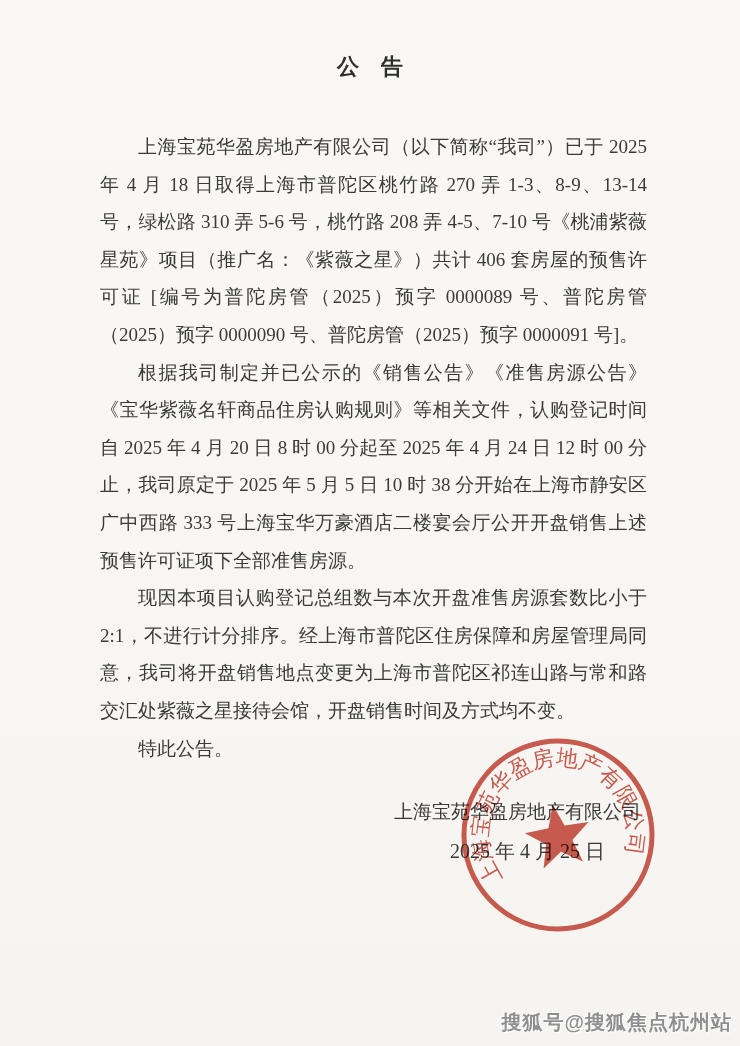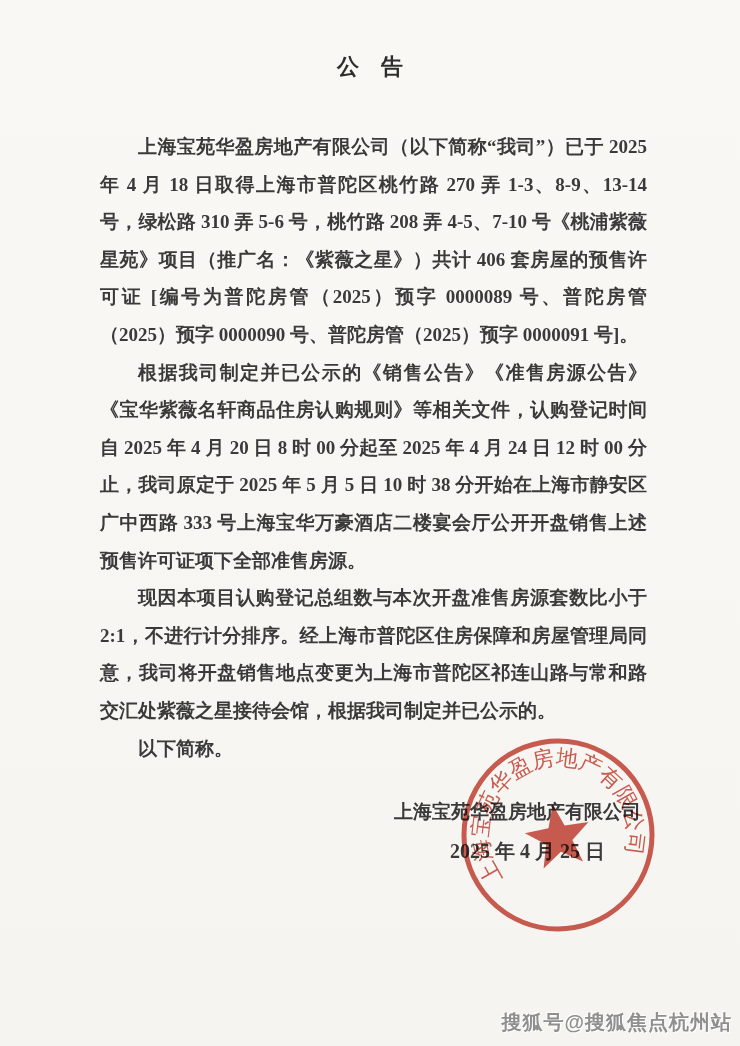--- a/index.html
+++ b/index.html
@@ -24,21 +24,20 @@
     font-size: 22px;
     font-weight: 600;
     color: #2e2e2e;
   }
   .doc-body {
     margin: 46px 93px 0 100px;
     font-size: 19px;
     line-height: 37.6px;
     text-align: justify;
     color: #3a3a3a;
-    font-weight: bold;
   }
   .doc-body p {
     margin: 0;
     text-indent: 2em;
   }
   .sign-block {
     margin-top: 26px;
     text-align: right;
   }
   .sign-company {
@@ -78,22 +77,22 @@
 </head>
 <body>
 
 <div class="page">
 
   <div class="doc-title">公　告</div>
 
   <div class="doc-body">
     <p>上海宝苑华盈房地产有限公司（以下简称“我司”）已于 2025 年 4 月 18 日取得上海市普陀区桃竹路 270 弄 1-3、8-9、13-14 号，绿松路 310 弄 5-6 号，桃竹路 208 弄 4-5、7-10 号《桃浦紫薇星苑》项目（推广名：《紫薇之星》）共计 406 套房屋的预售许可证 [编号为普陀房管（2025）预字 0000089 号、普陀房管（2025）预字 0000090 号、普陀房管（2025）预字 0000091 号]。</p>
     <p>根据我司制定并已公示的《销售公告》《准售房源公告》《宝华紫薇名轩商品住房认购规则》等相关文件，认购登记时间自 2025 年 4 月 20 日 8 时 00 分起至 2025 年 4 月 24 日 12 时 00 分止，我司原定于 2025 年 5 月 5 日 10 时 38 分开始在上海市静安区广中西路 333 号上海宝华万豪酒店二楼宴会厅公开开盘销售上述预售许可证项下全部准售房源。</p>
-    <p>现因本项目认购登记总组数与本次开盘准售房源套数比小于 2:1，不进行计分排序。经上海市普陀区住房保障和房屋管理局同意，我司将开盘销售地点变更为上海市普陀区祁连山路与常和路交汇处紫薇之星接待会馆，根据我司制定并已公示的。</p>
-    <p>以下简称。</p>
+    <p>现因本项目认购登记总组数与本次开盘准售房源套数比小于 2:1，不进行计分排序。经上海市普陀区住房保障和房屋管理局同意，我司将开盘销售地点变更为上海市普陀区祁连山路与常和路交汇处紫薇之星接待会馆，开盘销售时间及方式均不变。</p>
+    <p>特此公告。</p>
 
     <div class="sign-block">
       <div class="sign-company">上海宝苑华盈房地产有限公司</div>
       <div class="sign-date">2025 年 4 月 25 日</div>
     </div>
   </div>
 
   <svg class="stamp" viewBox="0 0 200 200" xmlns="http://www.w3.org/2000/svg" xmlns:xlink="http://www.w3.org/1999/xlink">
     <circle cx="100" cy="100" r="94" fill="none" stroke="#c43a2b" stroke-width="5"></circle>
     <path id="stamp-arc" d="M 39.4 135 A 70 70 0 1 1 160.6 135" fill="none"></path>

